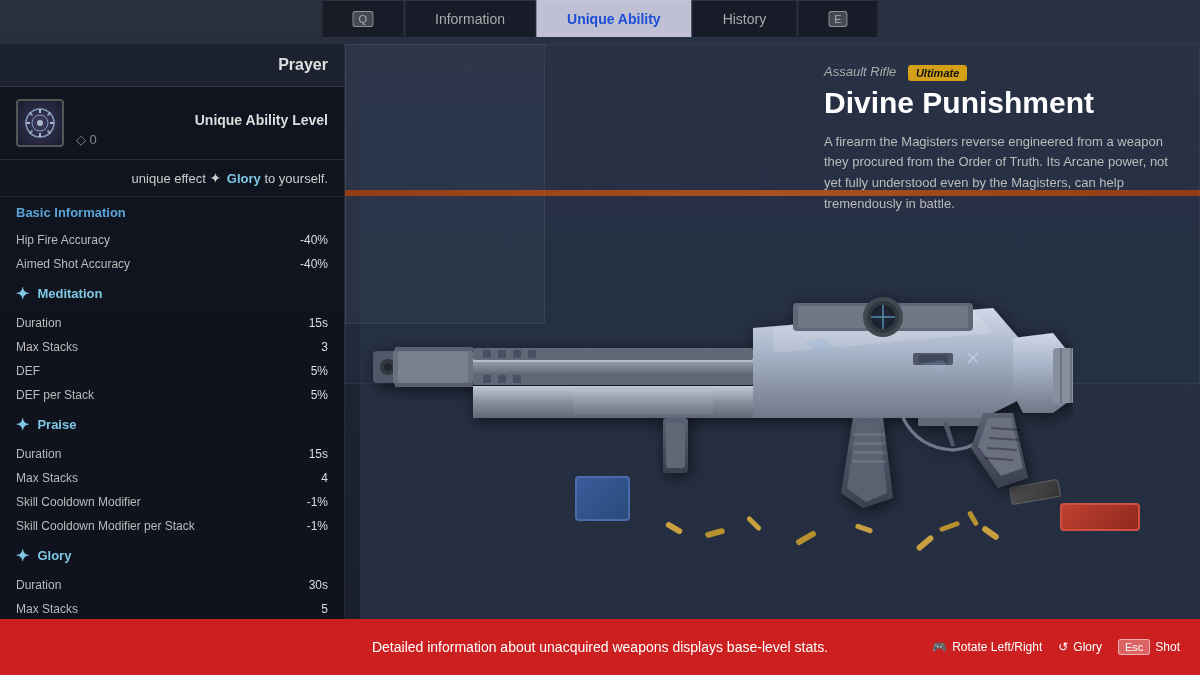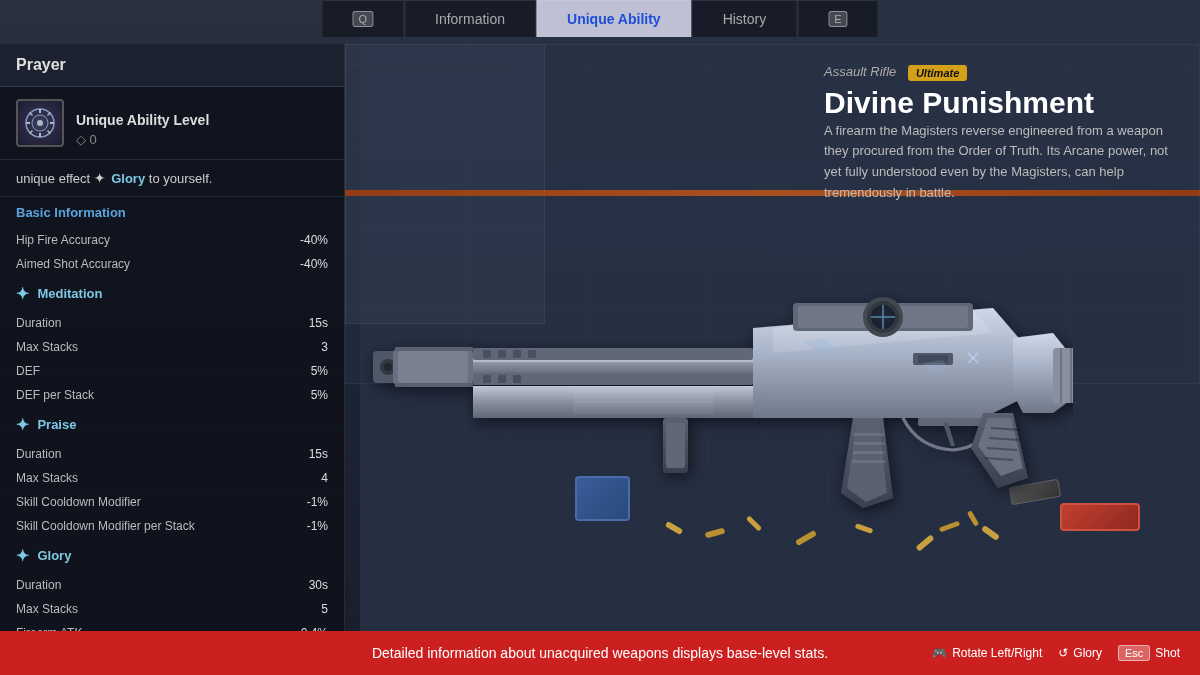--- a/index.html
+++ b/index.html
@@ -76,20 +76,21 @@
     
     .left-panel {
       position: absolute;
       top: 44px;
       left: 0;
       width: 345px;
       bottom: 44px;
       background: rgba(15, 18, 28, 0.92);
       border-right: 1px solid rgba(255,255,255,0.1);
       overflow-y: auto;
+      text-align: right;
     }
 
     .panel-title {
       background: rgba(30,35,50,0.95);
       padding: 12px 16px;
       font-size: 16px;
       font-weight: bold;
       color: #e0e0e0;
       border-bottom: 1px solid rgba(255,255,255,0.1);
     }
@@ -207,21 +208,21 @@
       padding: 2px 8px;
       border-radius: 3px;
       margin-left: 8px;
       vertical-align: middle;
     }
 
     .weapon-name {
       font-size: 30px;
       font-weight: bold;
       color: #ffffff;
-      margin-bottom: 0;
+      margin-bottom: 11px;
       line-height: 1.2;
     }
 
     .weapon-description {
       font-size: 13px;
       color: #bbb;
       line-height: 1.6;
     }
 
     
@@ -245,21 +246,21 @@
       width: 750px;
       height: 400px;
     }
 
     
     .bottom-bar {
       position: absolute;
       bottom: 0;
       left: 0;
       right: 0;
-      height: 44px;
+      height: 56px;
       background: #cc2020;
       display: flex;
       align-items: center;
       justify-content: center;
       z-index: 10;
     }
 
     .bottom-notice {
       color: #fff;
       font-size: 14px;

